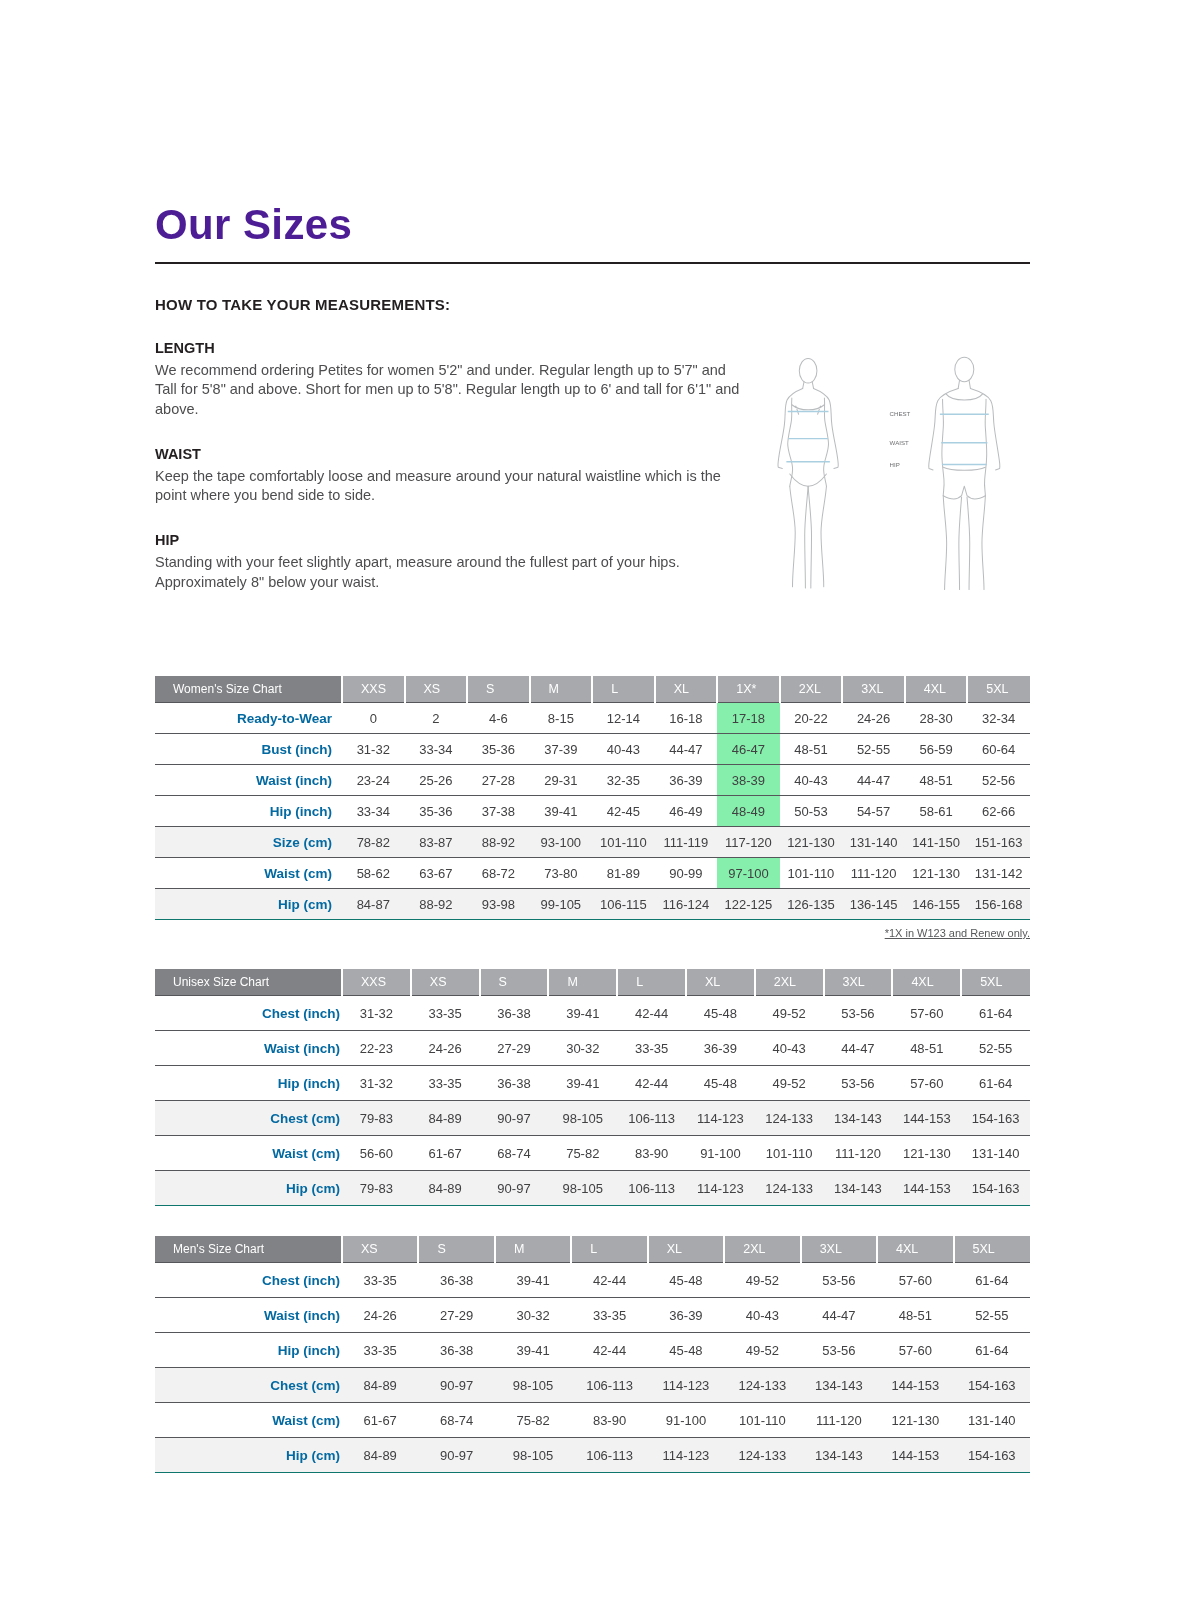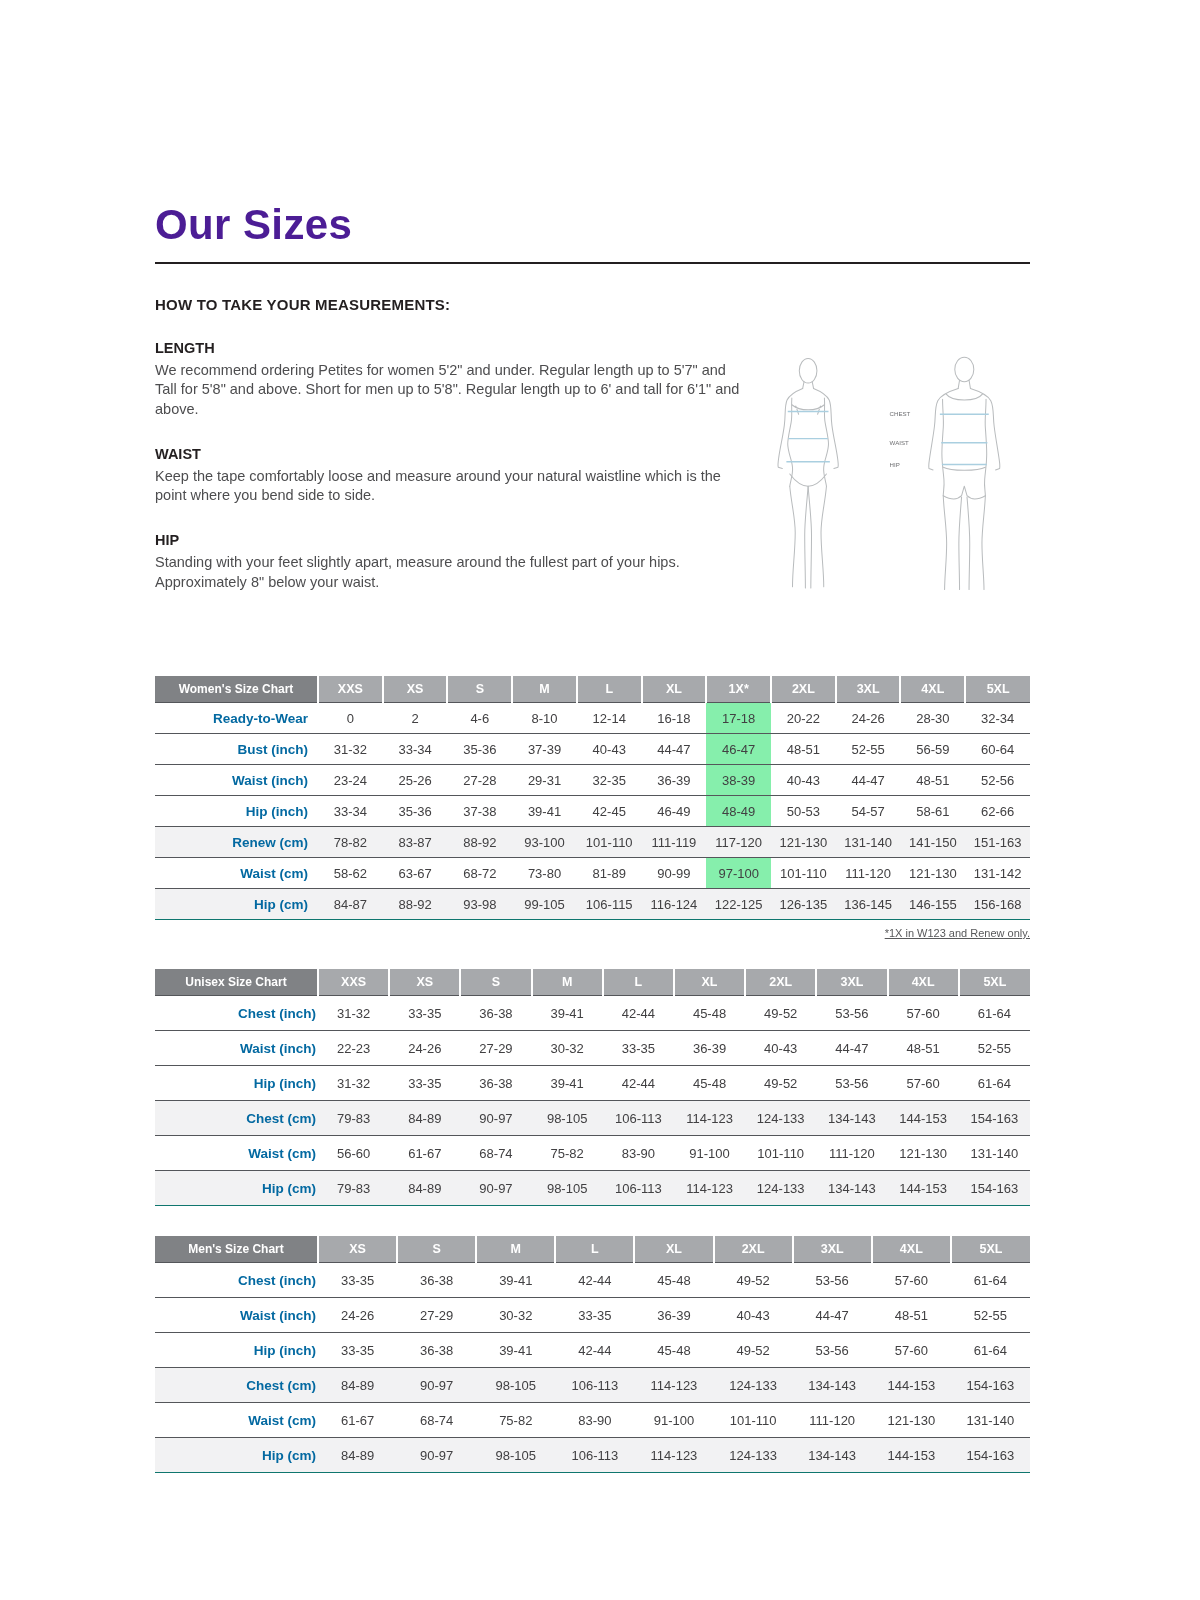--- a/index.html
+++ b/index.html
@@ -26,22 +26,22 @@
   .figures { flex: 1; display: flex; justify-content: flex-end; align-items: flex-start; padding-top: 6px; }
 
   .tables { margin-top: 18px; }
   .table-block { margin-top: 26px; }
   .table-block.first { margin-top: 30px; }
   .table-block.roomy { margin-top: 30px; }
 
   .size-table { width: 100%; border-collapse: collapse; table-layout: fixed; }
   .size-table th {
     background: #a7a9ac; color: #ffffff;
-    font-size: 12.5px; font-weight: bold;
-    padding: 6px 6px; text-align: center;
+    font-size: 12.5px; font-weight: normal;
+    padding: 6px 18px; text-align: left;
     border-left: 2px solid #ffffff;
   }
   .size-table th.table-name { background: #808285; width: 150px; border-left: none; font-size: 12px; }
   .size-table td {
     font-size: 13px; color: #414042; text-align: center;
     padding: 7.5px 2px; border-top: 1px solid #54565a;
     background: #ffffff;
   }
   .table-block.roomy .size-table td { padding: 9.5px 2px; }
   .size-table tbody tr:last-child td { border-bottom: 1px solid #0f766e; }
@@ -153,21 +153,21 @@
               <th>4XL</th>
               <th>5XL</th>
             </tr>
           </thead>
           <tbody>
             <tr>
               <td class="row-label">Ready-to-Wear</td>
               <td>0</td>
               <td>2</td>
               <td>4-6</td>
-              <td>8-10</td>
+              <td>8-15</td>
               <td>12-14</td>
               <td>16-18</td>
               <td class="hl">17-18</td>
               <td>20-22</td>
               <td>24-26</td>
               <td>28-30</td>
               <td>32-34</td>
             </tr>
             <tr>
               <td class="row-label">Bust (inch)</td>
@@ -205,21 +205,21 @@
               <td>39-41</td>
               <td>42-45</td>
               <td>46-49</td>
               <td class="hl">48-49</td>
               <td>50-53</td>
               <td>54-57</td>
               <td>58-61</td>
               <td>62-66</td>
             </tr>
             <tr class="shaded">
-              <td class="row-label">Renew (cm)</td>
+              <td class="row-label">Size (cm)</td>
               <td>78-82</td>
               <td>83-87</td>
               <td>88-92</td>
               <td>93-100</td>
               <td>101-110</td>
               <td>111-119</td>
               <td class="hl">117-120</td>
               <td>121-130</td>
               <td>131-140</td>
               <td>141-150</td>

